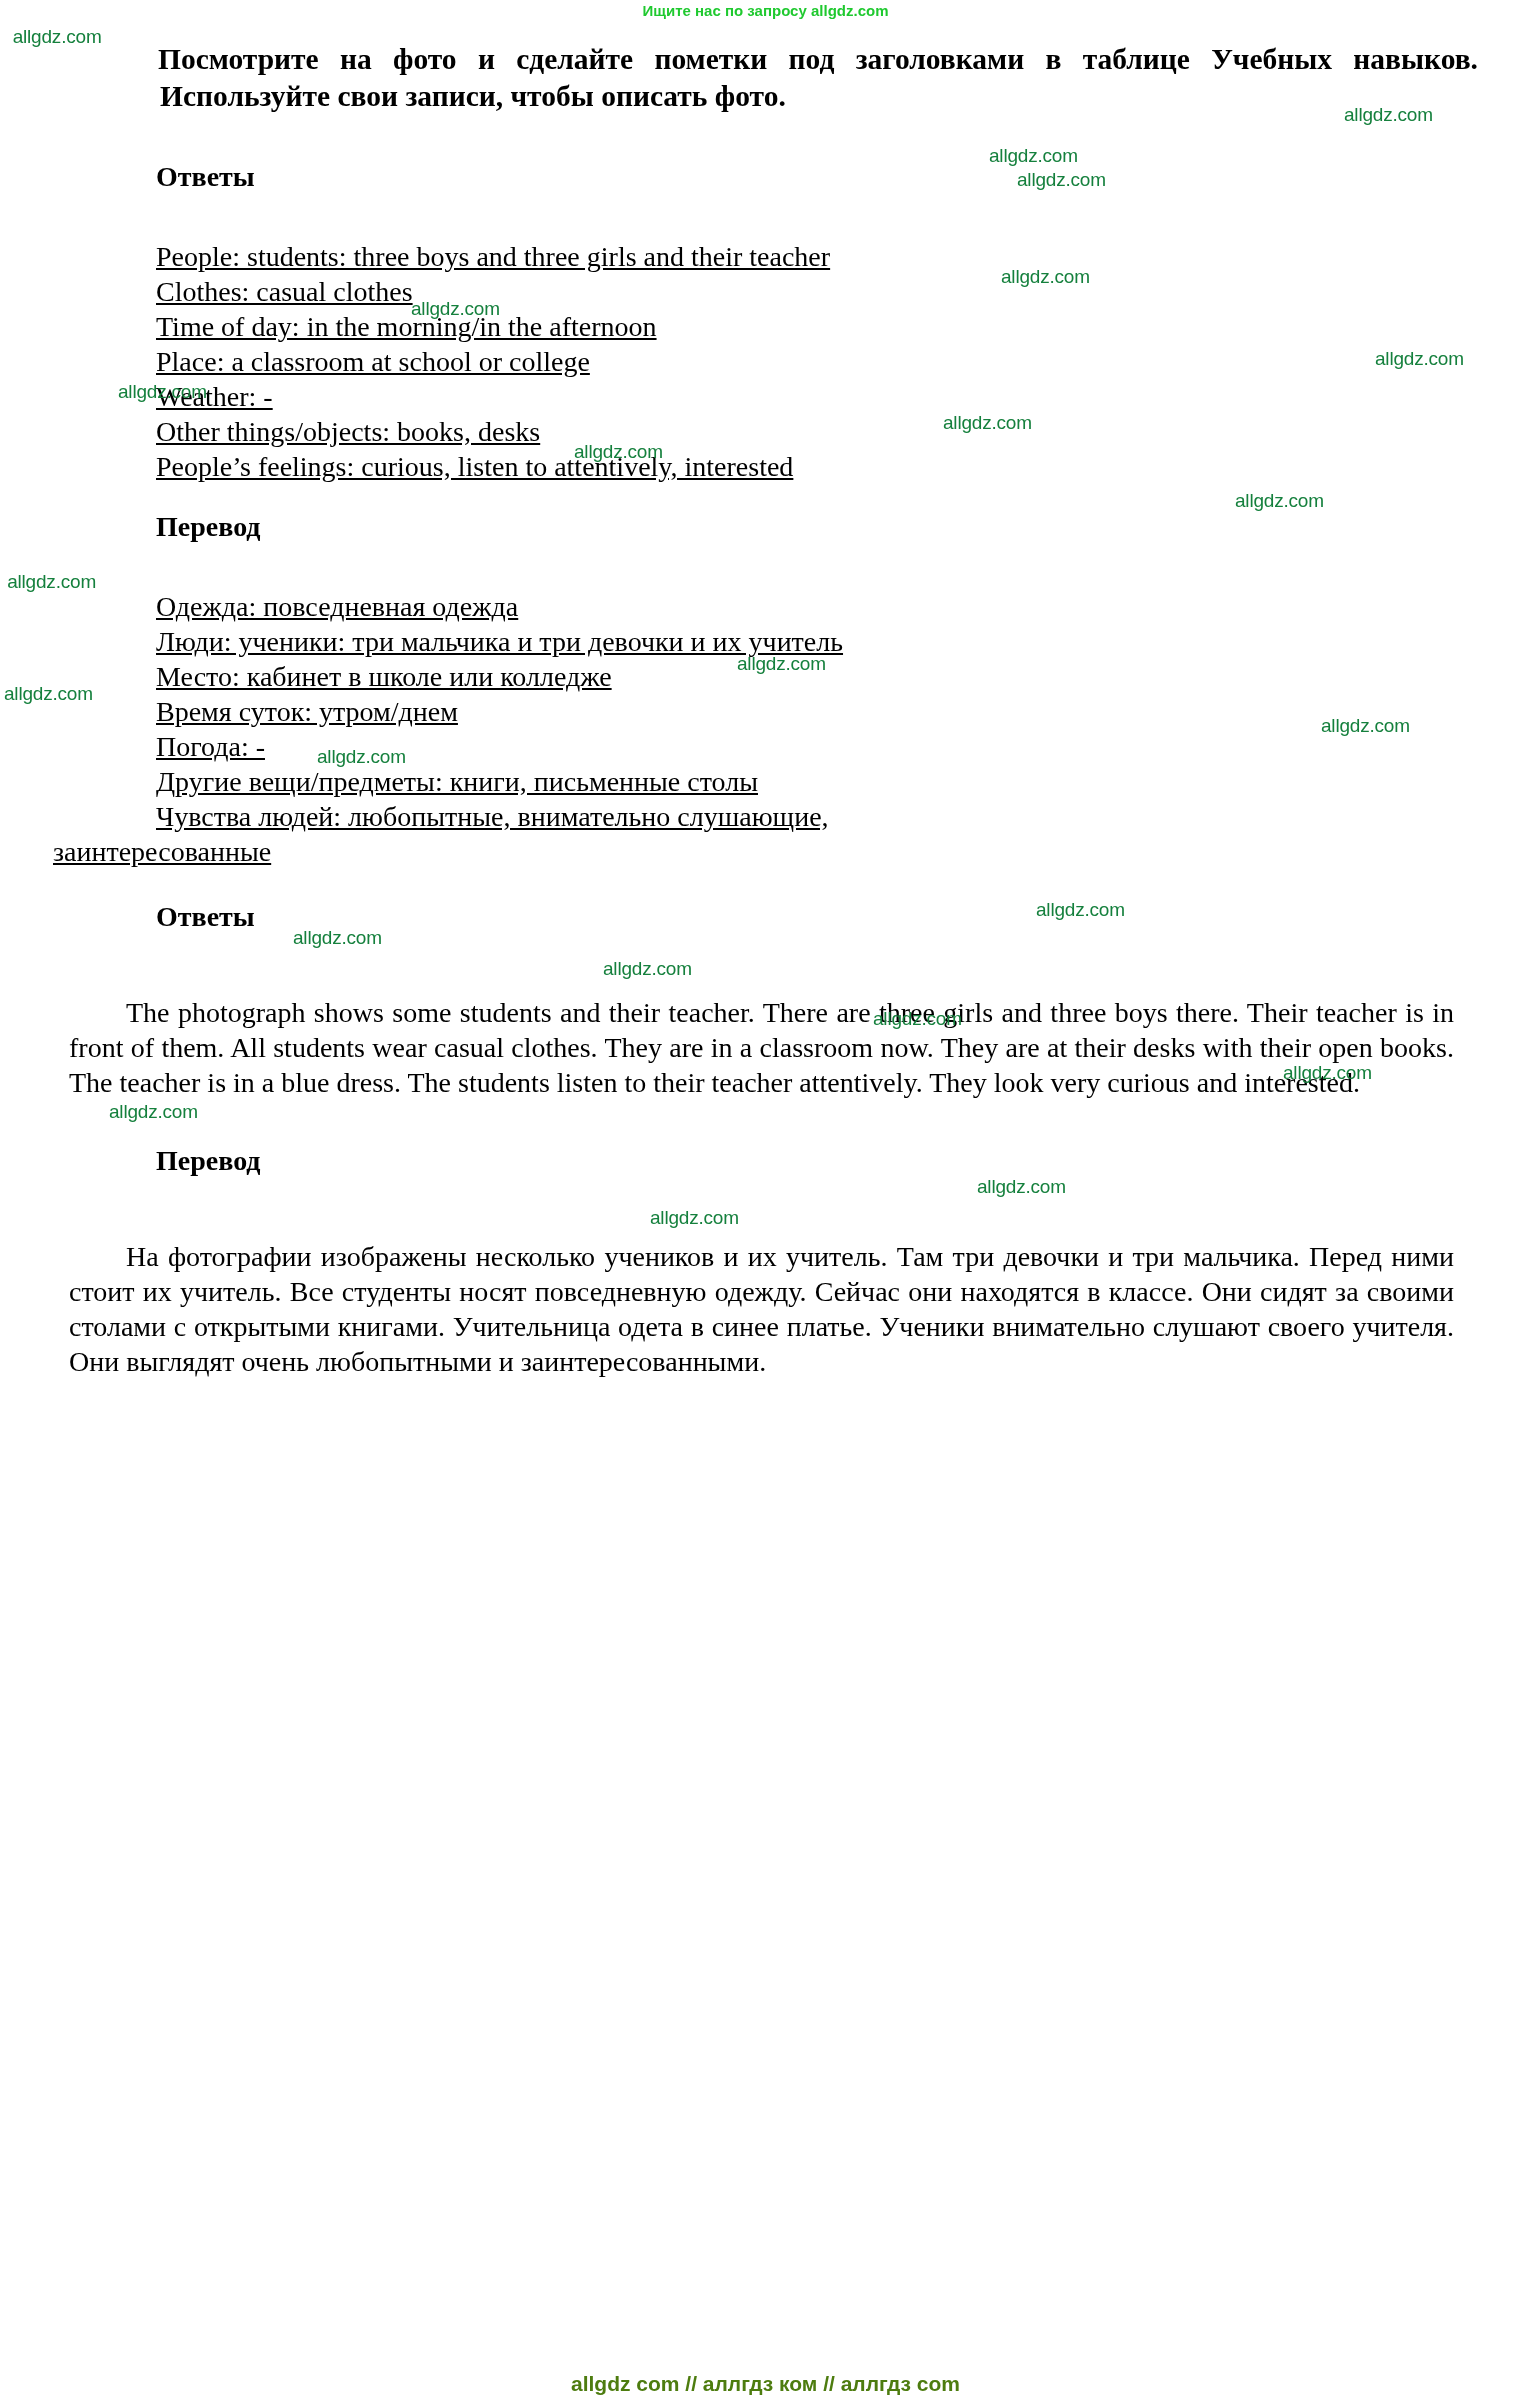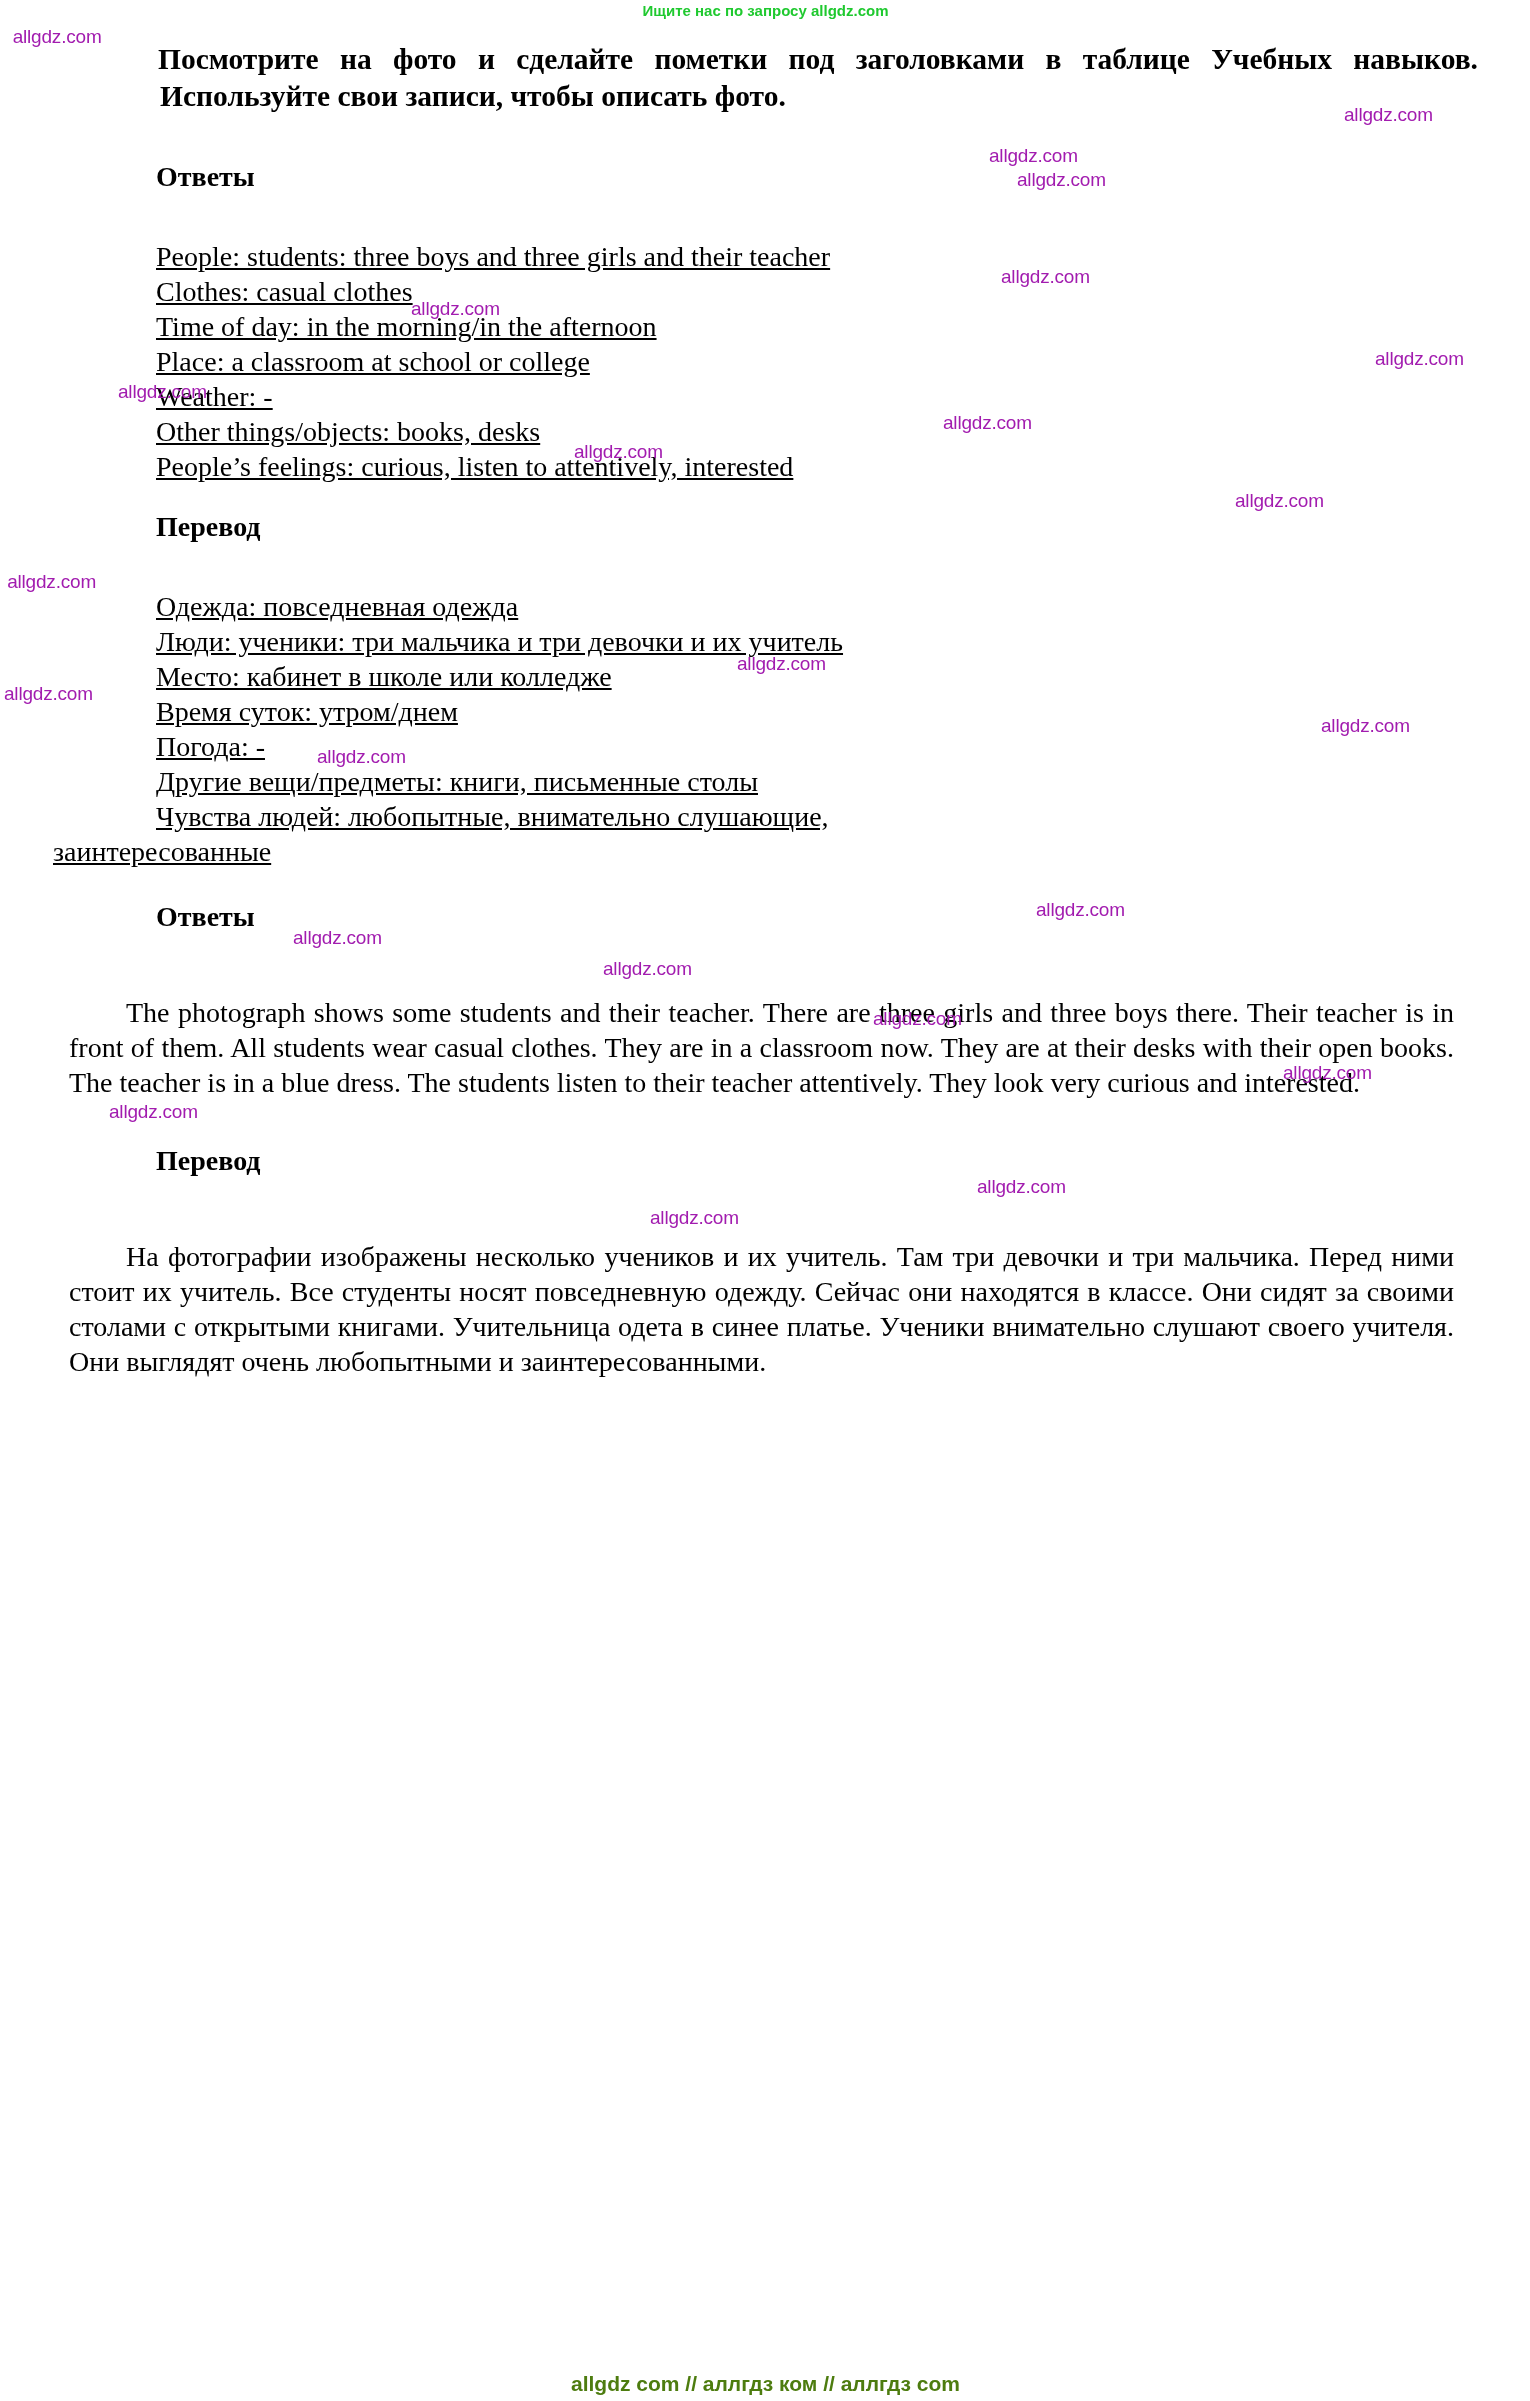--- a/index.html
+++ b/index.html
@@ -112,21 +112,21 @@
   .sp-b { height: 46px; }
   .sp-c { height: 27px; }
   .sp-d { height: 32px; }
 
   
   .wm {
     position: absolute;
     font-family: "Liberation Sans", "DejaVu Sans", sans-serif;
     font-size: 19px;
     font-weight: 400;
-    color: #a21caf;
+    color: #15803d;
     white-space: nowrap;
     letter-spacing: -0.2px;
   }
 </style>
 </head>
 <body>
 
 <div id="page">
 
   <div class="promo" style="color: rgb(31, 201, 47);">Ищите нас по запросу allgdz.com</div>

